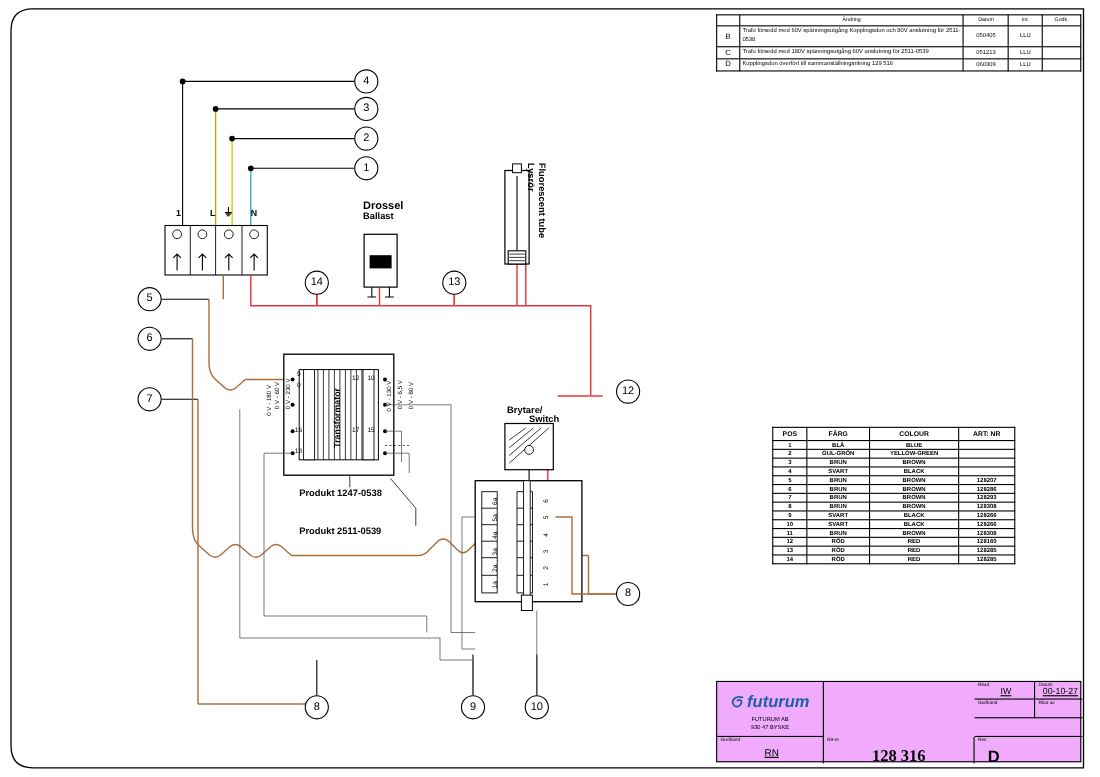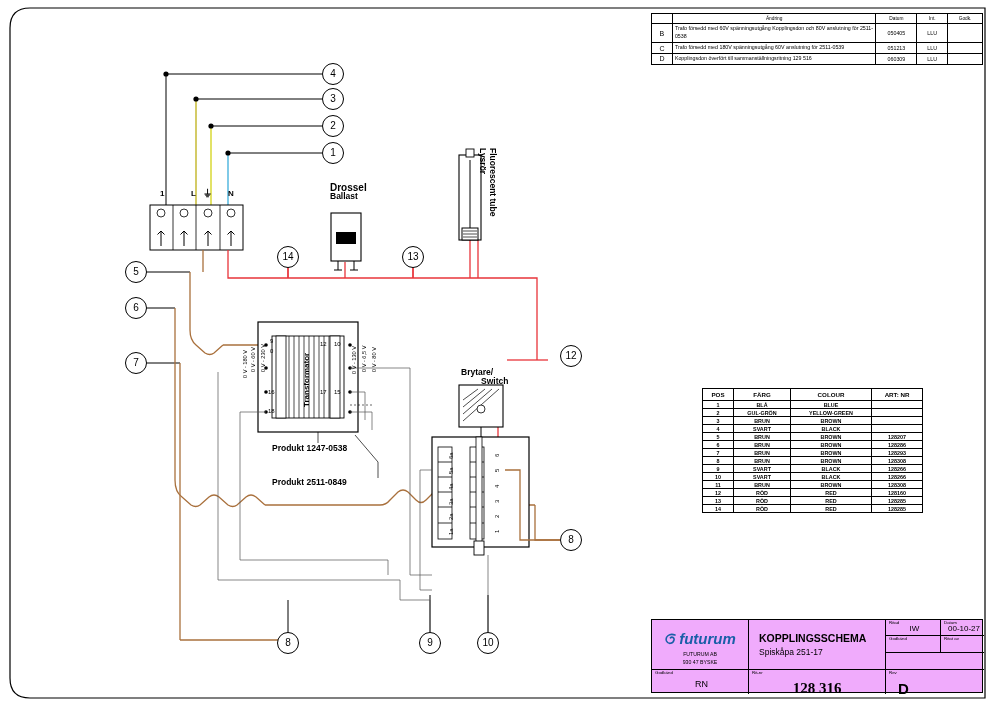--- a/index.html
+++ b/index.html
@@ -142,21 +142,21 @@
   .desc-sub  { font-size: 8.5px; color: #000; margin-top: 3px; }
 
   .ritad-box, .datum-box, .godk-box2, .ritat-av-box {
     position: absolute;
     box-sizing: border-box;
     border-right: 0.9px solid #000;
     border-bottom: 0.9px solid #000;
     padding-left: 3px;
   }
   .mini-label { font-size: 4.4px; color: #000; }
-  .mini-val   { font-size: 8px; color: #000; text-align: center; margin-top: 2px;}
+  .mini-val   { font-size: 8px; color: #000; text-align: center; margin-top: 2px; text-decoration: underline;}
 
   .nr-box {
     position: absolute;
     left: 97px; top: 50px;
     width: 137px; height: 24px;
     border-right: 0.9px solid #000;
     box-sizing: border-box;
     text-align: center;
   }
   .nr-val { font-size: 15px; font-weight: bold; color: #000; margin-top: 5px; font-family: Liberation Serif, serif; }
@@ -409,21 +409,21 @@
   <div class="t" style="left:270px;top:338px;font-size:6px;">9</div>
   <div class="t" style="left:270px;top:348px;font-size:6px;">0</div>
   <div class="t" style="left:268px;top:389px;font-size:6px;">16</div>
   <div class="t" style="left:268px;top:408px;font-size:6px;">18</div>
   <div class="t" style="left:334px;top:341px;font-size:6px;">10</div>
   <div class="t" style="left:320px;top:341px;font-size:6px;">12</div>
   <div class="t" style="left:334px;top:389px;font-size:6px;">15</div>
   <div class="t" style="left:320px;top:389px;font-size:6px;">17</div>
 
   <div class="t b" style="left:272px;top:444px;font-size:8.5px;">Produkt 1247-0538</div>
-  <div class="t b" style="left:272px;top:478px;font-size:8.5px;">Produkt 2511-0849</div>
+  <div class="t b" style="left:272px;top:478px;font-size:8.5px;">Produkt 2511-0539</div>
 
   <div class="t b" style="left:461px;top:368px;font-size:8.5px;">Brytare/</div>
   <div class="t b" style="left:461px;top:377px;font-size:8.5px;margin-left:20px;">Switch</div>
 
   <div class="t" style="left:448px;top:535px;font-size:6px;transform:rotate(-90deg);transform-origin:0 0;">1a</div>
   <div class="t" style="left:448px;top:520px;font-size:6px;transform:rotate(-90deg);transform-origin:0 0;">2a</div>
   <div class="t" style="left:448px;top:505px;font-size:6px;transform:rotate(-90deg);transform-origin:0 0;">3a</div>
   <div class="t" style="left:448px;top:490px;font-size:6px;transform:rotate(-90deg);transform-origin:0 0;">4a</div>
   <div class="t" style="left:448px;top:474px;font-size:6px;transform:rotate(-90deg);transform-origin:0 0;">5a</div>
   <div class="t" style="left:448px;top:459px;font-size:6px;transform:rotate(-90deg);transform-origin:0 0;">6a</div>
@@ -593,24 +593,20 @@
             <path d="M11 2 C5 0, 1 4, 2.5 8 C4 11.5, 9 11, 10 7 C10.6 4.6, 8 3.4, 6.4 4.8" fill="none" stroke="#1a5fa8" stroke-width="1.6" stroke-linecap="round"></path>
           </svg>
         </span><span>futurum</span>
       </div>
       <div class="logo-sub">
         <div>FUTURUM AB</div>
         <div>930 47 BYSKE</div>
       </div>
     </div>
 
-    <div class="desc-box">
-      <div class="desc-main">KOPPLINGSSCHEMA</div>
-      <div class="desc-sub">Spiskåpa 251-17</div>
-    </div>
 
     <div class="ritad-box" style="left:234px;top:0;width:55px;height:16px;">
       <div class="mini-label">Ritad</div>
       <div class="mini-val" style="margin-top:-1px;">IW</div>
     </div>
     <div class="datum-box" style="left:289px;top:0;width:43px;height:16px;border-right:none;">
       <div class="mini-label">Datum</div>
       <div class="mini-val" style="margin-top:-1px;">00-10-27</div>
     </div>
     <div class="godk-box2" style="left:234px;top:16px;width:55px;height:17px;">

